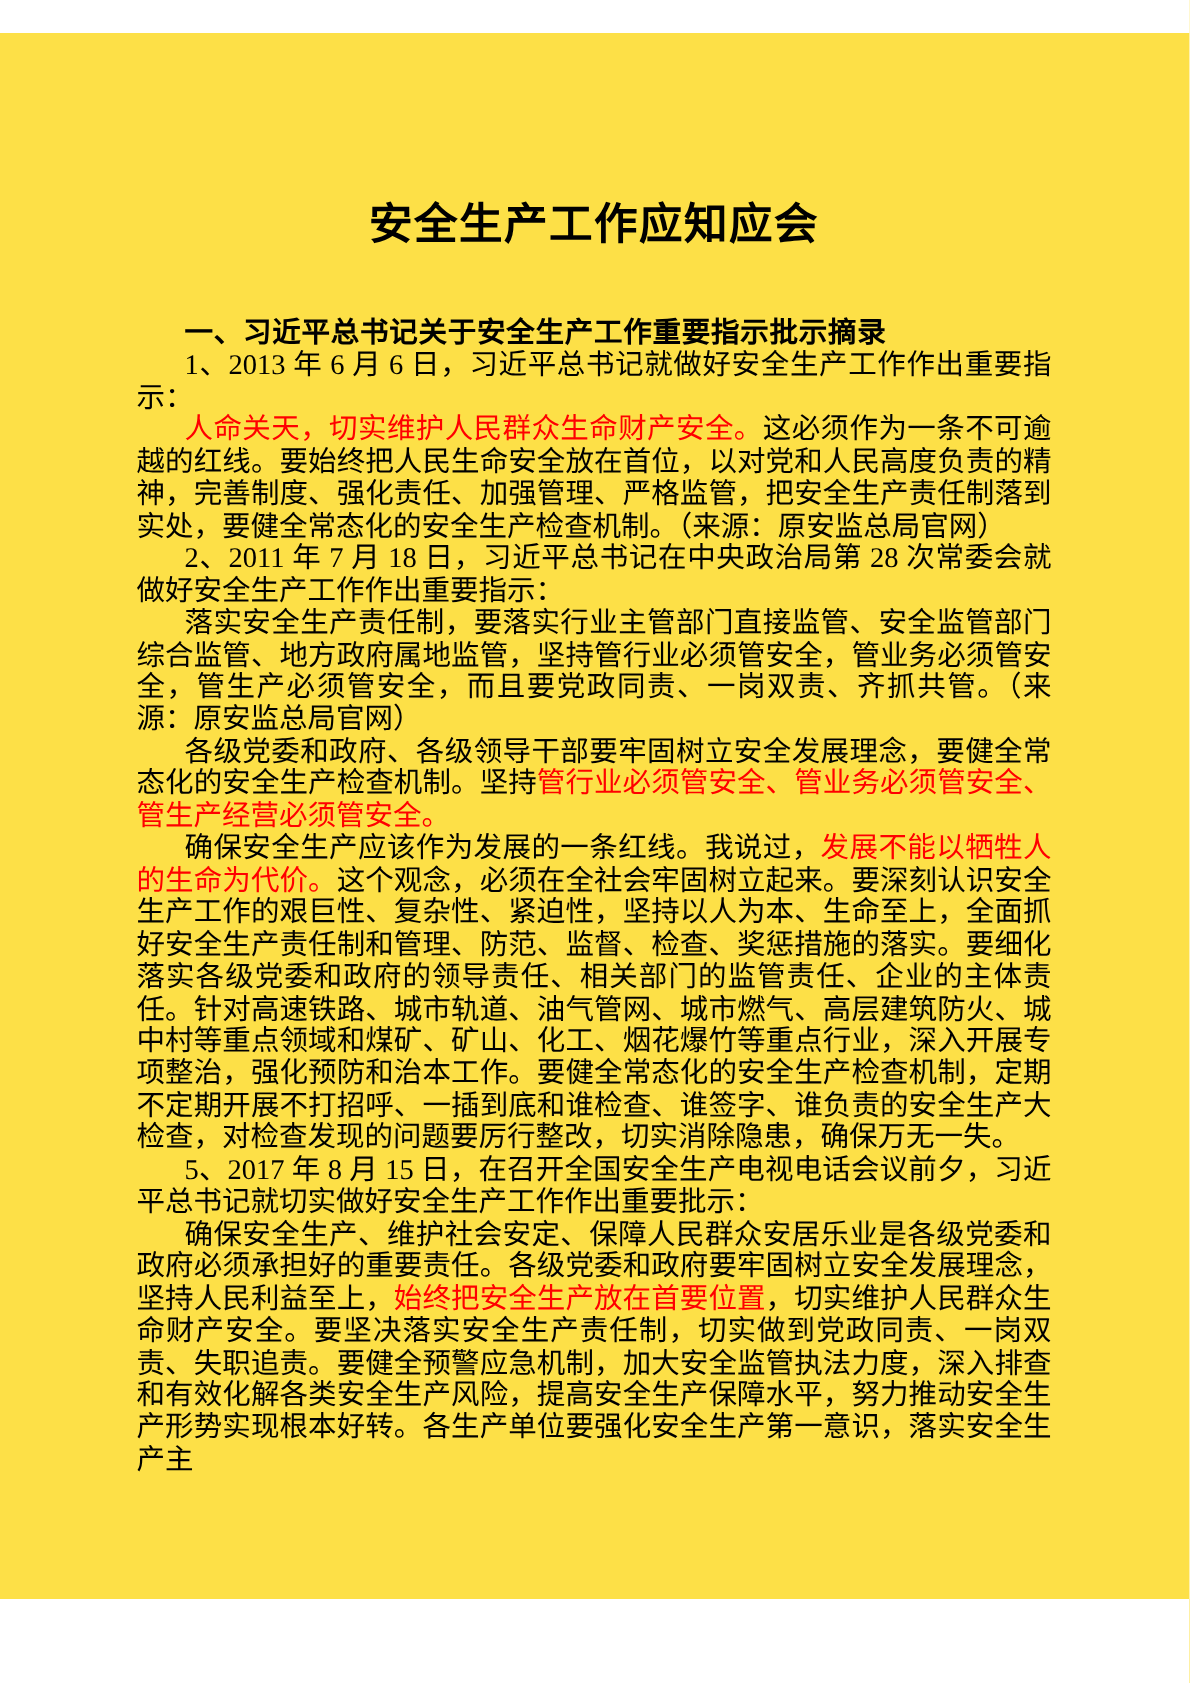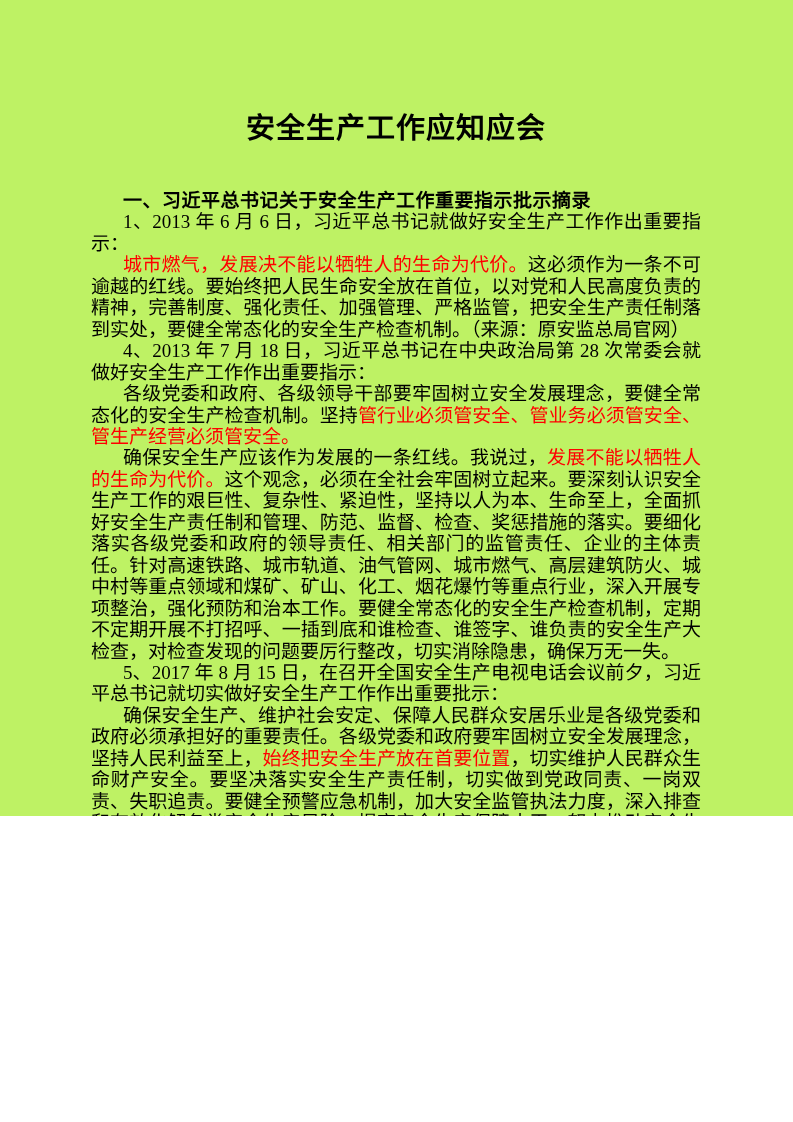--- a/index.html
+++ b/index.html
@@ -3,24 +3,25 @@
 <meta charset="utf-8">
 <style>
   html, body {
     margin: 0;
     padding: 0;
     background: #ffffff;
   }
   .page {
     position: relative;
     width: 793px;
-    height: 816px;
-    background: #bef264;
+    height: 1044px;
+    background: #fde047;
     overflow: hidden;
     box-sizing: border-box;
+    margin-top: 22px;
   }
   .doc-title {
     margin: 0;
     padding: 106px 92px 0 91px;
     font-family: "Liberation Sans", "DejaVu Sans", sans-serif;
     font-weight: bold;
     font-size: 29px;
     line-height: 44px;
     text-align: center;
     color: #000000;
@@ -51,21 +52,22 @@
 </head>
 <body>
 
 <div class="page">
   <h1 class="doc-title">安全生产工作应知应会</h1>
 
   <div class="doc-content">
     <p class="section-heading">一、习近平总书记关于安全生产工作重要指示批示摘录</p>
     <div id="paragraph-list">
         <p><span class="run-default">1、2013 年 6 月 6 日，习近平总书记就做好安全生产工作作出重要指示：</span></p>
-        <p><span class="run-red">城市燃气，发展决不能以牺牲人的生命为代价。</span><span class="run-default">这必须作为一条不可逾越的红线。要始终把人民生命安全放在首位，以对党和人民高度负责的精神，完善制度、强化责任、加强管理、严格监管，把安全生产责任制落到实处，要健全常态化的安全生产检查机制。（来源：原安监总局官网）</span></p>
-        <p><span class="run-default">4、2013 年 7 月 18 日，习近平总书记在中央政治局第 28 次常委会就做好安全生产工作作出重要指示：</span></p>
+        <p><span class="run-red">人命关天，切实维护人民群众生命财产安全。</span><span class="run-default">这必须作为一条不可逾越的红线。要始终把人民生命安全放在首位，以对党和人民高度负责的精神，完善制度、强化责任、加强管理、严格监管，把安全生产责任制落到实处，要健全常态化的安全生产检查机制。（来源：原安监总局官网）</span></p>
+        <p><span class="run-default">2、2011 年 7 月 18 日，习近平总书记在中央政治局第 28 次常委会就做好安全生产工作作出重要指示：</span></p>
+        <p><span class="run-default">落实安全生产责任制，要落实行业主管部门直接监管、安全监管部门综合监管、地方政府属地监管，坚持管行业必须管安全，管业务必须管安全，管生产必须管安全，而且要党政同责、一岗双责、齐抓共管。（来源：原安监总局官网）</span></p>
         <p><span class="run-default">各级党委和政府、各级领导干部要牢固树立安全发展理念，要健全常态化的安全生产检查机制。坚持</span><span class="run-red">管行业必须管安全、管业务必须管安全、管生产经营必须管安全。</span></p>
         <p><span class="run-default">确保安全生产应该作为发展的一条红线。我说过，</span><span class="run-red">发展不能以牺牲人的生命为代价。</span><span class="run-default">这个观念，必须在全社会牢固树立起来。要深刻认识安全生产工作的艰巨性、复杂性、紧迫性，坚持以人为本、生命至上，全面抓好安全生产责任制和管理、防范、监督、检查、奖惩措施的落实。要细化落实各级党委和政府的领导责任、相关部门的监管责任、企业的主体责任。针对高速铁路、城市轨道、油气管网、城市燃气、高层建筑防火、城中村等重点领域和煤矿、矿山、化工、烟花爆竹等重点行业，深入开展专项整治，强化预防和治本工作。要健全常态化的安全生产检查机制，定期不定期开展不打招呼、一插到底和谁检查、谁签字、谁负责的安全生产大检查，对检查发现的问题要厉行整改，切实消除隐患，确保万无一失。</span></p>
         <p><span class="run-default">5、2017 年 8 月 15 日，在召开全国安全生产电视电话会议前夕，习近平总书记就切实做好安全生产工作作出重要批示：</span></p>
         <p><span class="run-default">确保安全生产、维护社会安定、保障人民群众安居乐业是各级党委和政府必须承担好的重要责任。各级党委和政府要牢固树立安全发展理念，坚持人民利益至上，</span><span class="run-red">始终把安全生产放在首要位置</span><span class="run-default">，切实维护人民群众生命财产安全。要坚决落实安全生产责任制，切实做到党政同责、一岗双责、失职追责。要健全预警应急机制，加大安全监管执法力度，深入排查和有效化解各类安全生产风险，提高安全生产保障水平，努力推动安全生产形势实现根本好转。各生产单位要强化安全生产第一意识，落实安全生产主</span></p>
       </div>
   </div>
 </div>
 
 </body></html>

